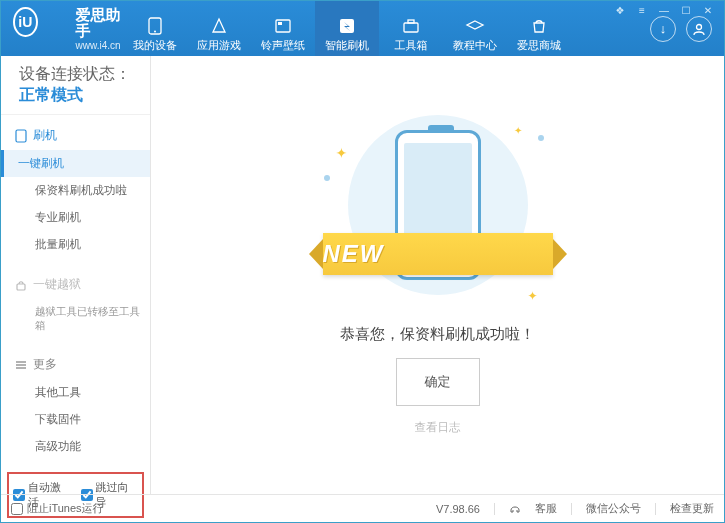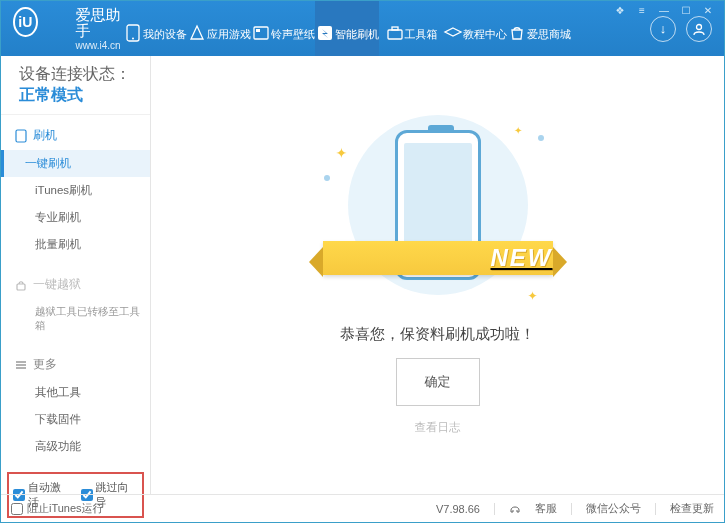--- a/index.html
+++ b/index.html
@@ -4,54 +4,54 @@
 <style>
 * { margin: 0; padding: 0; box-sizing: border-box; font-family: "Microsoft YaHei", sans-serif; }
 body { width: 725px; height: 523px; overflow: hidden; position: relative; }
 .window { width: 100%; height: 100%; border: 1px solid #3a9fc9; display: flex; flex-direction: column; background: #fff; }
 .header { background: linear-gradient(to bottom, #2a8cd8, #2380c9); height: 55px; display: flex; align-items: center; color: #fff; position: relative; }
 .titlebar-icons { position: absolute; top: 2px; right: 6px; display: flex; gap: 2px; }
 .titlebar-icons span { width: 20px; height: 14px; display: inline-flex; align-items: center; justify-content: center; font-size: 10px; cursor: pointer; color: #cfe8f8; }
 .logo-area { display: flex; padding-left: 12px; width: 122px; flex-shrink: 0; gap: 32px; }
 .logo-icon { width: 30px; height: 30px; border: 2px solid #fff; border-radius: 50%; display: flex; align-items: center; justify-content: center; font-weight: bold; font-size: 14px; margin-right: 6px; }
 .logo-text { line-height: 1.1; }
-.logo-title { font-size: 15px; font-weight: normal; }
+.logo-title { font-size: 15px; font-weight: bold; }
 .logo-sub { font-size: 10px; opacity: 0.85; }
 .nav { display: flex; height: 100%; }
-.nav-item { width: 64px; display: flex; flex-direction: row; align-items: center; justify-content: center; font-size: 11px; cursor: pointer; padding-top: 12px; }
+.nav-item { width: 64px; display: flex; flex-direction: column; align-items: center; justify-content: center; font-size: 11px; cursor: pointer; padding-top: 12px; }
 .nav-item.active { background: #2978bf; }
 .nav-icon { width: 20px; height: 18px; margin-bottom: 3px; display: flex; align-items: center; justify-content: center; }
 .header-right { margin-left: auto; display: flex; align-items: center; padding-right: 12px; gap: 10px; }
 .circle-btn { width: 26px; height: 26px; border: 1.5px solid rgba(255,255,255,0.7); border-radius: 50%; display: flex; align-items: center; justify-content: center; cursor: pointer; color: #fff; font-size: 13px; }
 .body { flex: 1; display: flex; min-height: 0; }
 .sidebar { width: 150px; border-right: 1px solid #e5e5e5; display: flex; flex-direction: column; font-size: 12px; color: #555; }
 .status-row { padding: 8px 18px; font-size: 16px; color: #666; border-bottom: 1px solid #f0f0f0; }
 .status-val { color: #2a8cd8; font-weight: bold; }
 .side-section { padding: 6px 0; }
 .side-head { display: flex; align-items: center; padding: 6px 14px; color: #2a8cd8; font-size: 12px; gap: 6px; }
 .side-head.locked { color: #bbb; }
 .side-head.more { color: #888; }
 .side-sub { padding: 6px 10px 6px 34px; font-size: 11.5px; color: #666; cursor: pointer; }
-.side-sub.active { background: #e9f3fb; color: #2a8cd8; border-left: 3px solid #2a8cd8; padding-left: 21px; }
+.side-sub.active { background: #e9f3fb; color: #2a8cd8; border-left: 3px solid #2a8cd8; padding-left: 14px; }
 .side-sub.small { font-size: 10.5px; color: #999; line-height: 1.3; }
 .checks { border: 2px solid #d9534f; margin: 6px; padding: 6px 4px; display: flex; gap: 10px; align-items: center; font-size: 11px; color: #555; }
 .checks label { display: flex; align-items: center; gap: 3px; cursor: pointer; }
 .checks input { accent-color: #2a8cd8; width: 12px; height: 12px; }
 .device-block { padding: 6px 10px; font-size: 11px; }
 .device-name { color: #2a8cd8; font-weight: bold; display: flex; align-items: center; }
 .device-badge { border: 1px solid #ccc; padding: 0 4px; font-size: 10px; color: #888; display: inline-block; border-radius: 2px; margin-top: 2px; }
 .main { flex: 1; position: relative; display: flex; flex-direction: column; align-items: center; justify-content: center; }
 .illus { position: relative; width: 220px; height: 190px; }
 .circle-bg { position: absolute; width: 180px; height: 180px; border-radius: 50%; background: #e8f4fb; left: 20px; top: 0; }
 .phone { position: absolute; width: 86px; height: 150px; background: #fff; border: 3px solid #5da8d6; border-radius: 12px; left: 67px; top: 15px; }
 .phone::before { content: ""; position: absolute; top: -8px; left: 30px; width: 26px; height: 5px; background: #5da8d6; border-radius: 3px 3px 0 0; }
 .phone-screen { position: absolute; inset: 10px 6px 20px 6px; background: #d9ecf7; border-radius: 2px; }
 .phone-btn { position: absolute; bottom: 5px; left: 50%; transform: translateX(-50%); width: 12px; height: 12px; border: 2px solid #5da8d6; border-radius: 50%; }
 .banner { position: absolute; bottom: 30px; left: -5px; right: -5px; }
-.ribbon { background: linear-gradient(to bottom, #ffd84a, #f7c93e); height: 34px; display: flex; align-items: center; justify-content: flex-end; position: relative; box-shadow: 0 2px 4px rgba(0,0,0,0.15); text-decoration: underline; }
+.ribbon { background: linear-gradient(to bottom, #ffd84a, #f7c93e); height: 42px; display: flex; align-items: center; justify-content: flex-start; position: relative; box-shadow: 0 2px 4px rgba(0,0,0,0.15); }
 .ribbon::before, .ribbon::after { content: ""; position: absolute; top: 6px; width: 0; height: 0; border-top: 15px solid transparent; border-bottom: 15px solid transparent; }
 .ribbon::before { left: -14px; border-right: 14px solid #d9a92a; }
 .ribbon::after { right: -14px; border-left: 14px solid #d9a92a; }
 .ribbon-text { color: #fff; font-weight: 900; font-size: 24px; letter-spacing: 2px; font-style: italic; text-shadow: 1px 1px 0 #d9a92a; }
 .star { position: absolute; color: #f7c93e; font-size: 14px; }
 .star.s1 { top: 30px; left: 8px; }
 .star.s2 { top: 10px; right: 25px; font-size: 10px; }
 .star.s3 { bottom: 2px; right: 10px; font-size: 12px; }
 .dot { position: absolute; width: 6px; height: 6px; background: #aad4ee; border-radius: 50%; }
 .dot.d1 { top: 60px; left: -4px; }
@@ -166,21 +166,21 @@
       </div>
 
       <div class="side-section">
         <div class="side-head">
           <svg width="12" height="14" viewBox="0 0 12 14">
               <rect x="1" y="1" width="10" height="12" rx="1.5" fill="none" stroke="#2a8cd8" stroke-width="1.2"></rect>
             </svg>
           <span>刷机</span>
         </div>
         <div class="side-sub active">一键刷机</div>
-        <div class="side-sub">iTunes刷机</div>
+        <div class="side-sub">保资料刷机成功啦</div>
         <div class="side-sub">专业刷机</div>
         <div class="side-sub">批量刷机</div>
       </div>
 
       <div class="side-section">
         <div class="side-head locked">
           <svg width="12" height="12" viewBox="0 0 12 12">
               <rect x="2" y="5" width="8" height="6" rx="1" fill="none" stroke="#bbb" stroke-width="1.2"></rect>
               <path d="M4 5 C4 2 8 2 8 5" fill="none" stroke="#bbb" stroke-width="1.2"></path>
             </svg>

